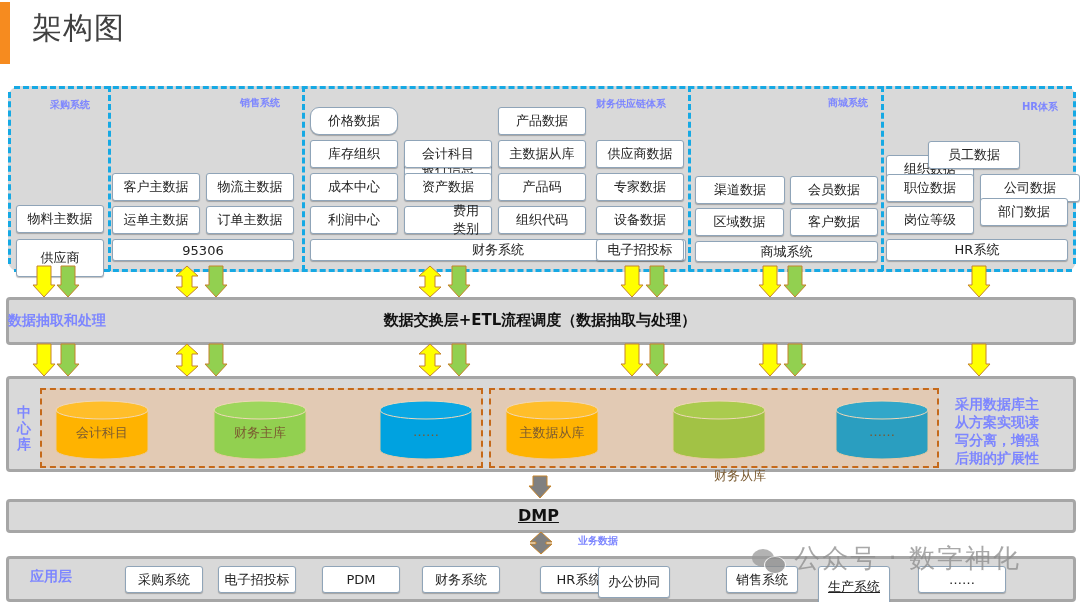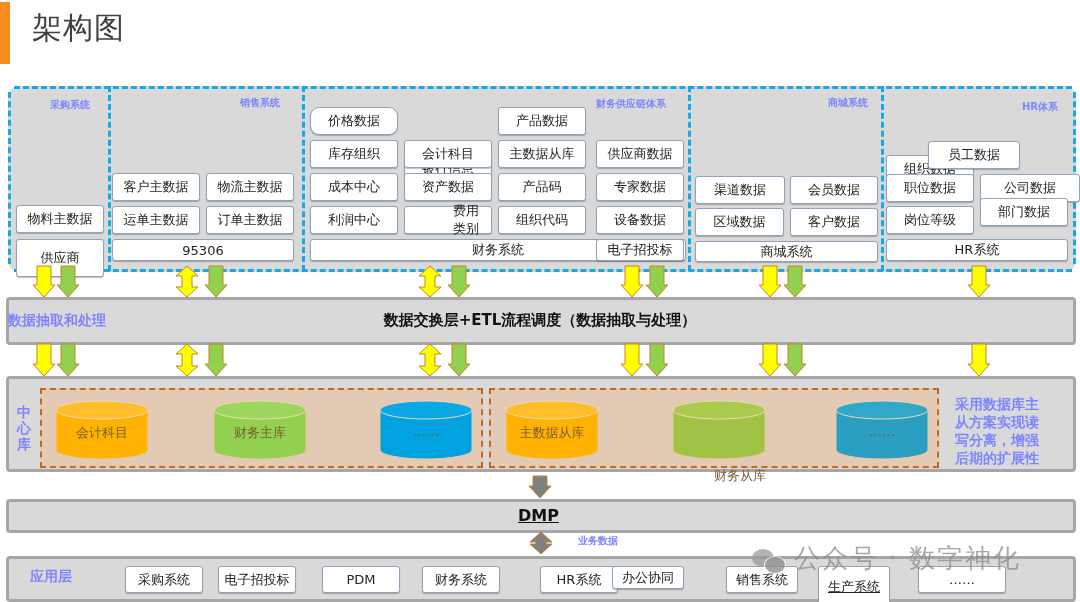--- a/index.html
+++ b/index.html
@@ -152,21 +152,21 @@
 <div class="abs" style="left:578px;top:534px;font-size:10px;font-weight:bold;color:#7d86ff;">业务数据</div>
 
 <div class="abs panel" style="left:6px;top:556px;width:1070px;height:46px;"></div>
 <div class="abs side-label" style="left:30px;top:568px;">应用层</div>
 <div id="apps">
     <div class="abs box" style="left: 125px; top: 566px; width: 78px; height: 27px;">采购系统</div>
     <div class="abs box" style="left: 218px; top: 566px; width: 78px; height: 27px;">电子招投标</div>
     <div class="abs box" style="left: 322px; top: 566px; width: 78px; height: 27px;">PDM</div>
     <div class="abs box" style="left: 422px; top: 566px; width: 78px; height: 27px;">财务系统</div>
     <div class="abs box" style="left: 540px; top: 566px; width: 78px; height: 27px;">HR系统</div>
-    <div class="abs box" style="left: 612px; top: 566px; width: 72px; height: 23px;">办公协同</div>
+    <div class="abs box" style="left: 598px; top: 566px; width: 72px; height: 32px;">办公协同</div>
     <div class="abs box" style="left: 726px; top: 566px; width: 72px; height: 27px;">销售系统</div>
     <div class="abs box" style="left: 818px; top: 566px; width: 72px; height: 41px; text-decoration: underline;">生产系统</div>
     <div class="abs box" style="left: 918px; top: 566px; width: 88px; height: 27px;">……</div>
   </div>
 
 <div class="abs wm" style="left:752px;top:541px;">
   <span style="display:inline-block;width:32px;height:26px;position:relative;vertical-align:middle;">
     <span style="position:absolute;left:0;top:2px;width:22px;height:18px;border-radius:50%;background:#9a9a9a;"></span>
     <span style="position:absolute;left:12px;top:9px;width:20px;height:16px;border-radius:50%;background:#8a8a8a;border:1px solid #fff;"></span>
   </span>

